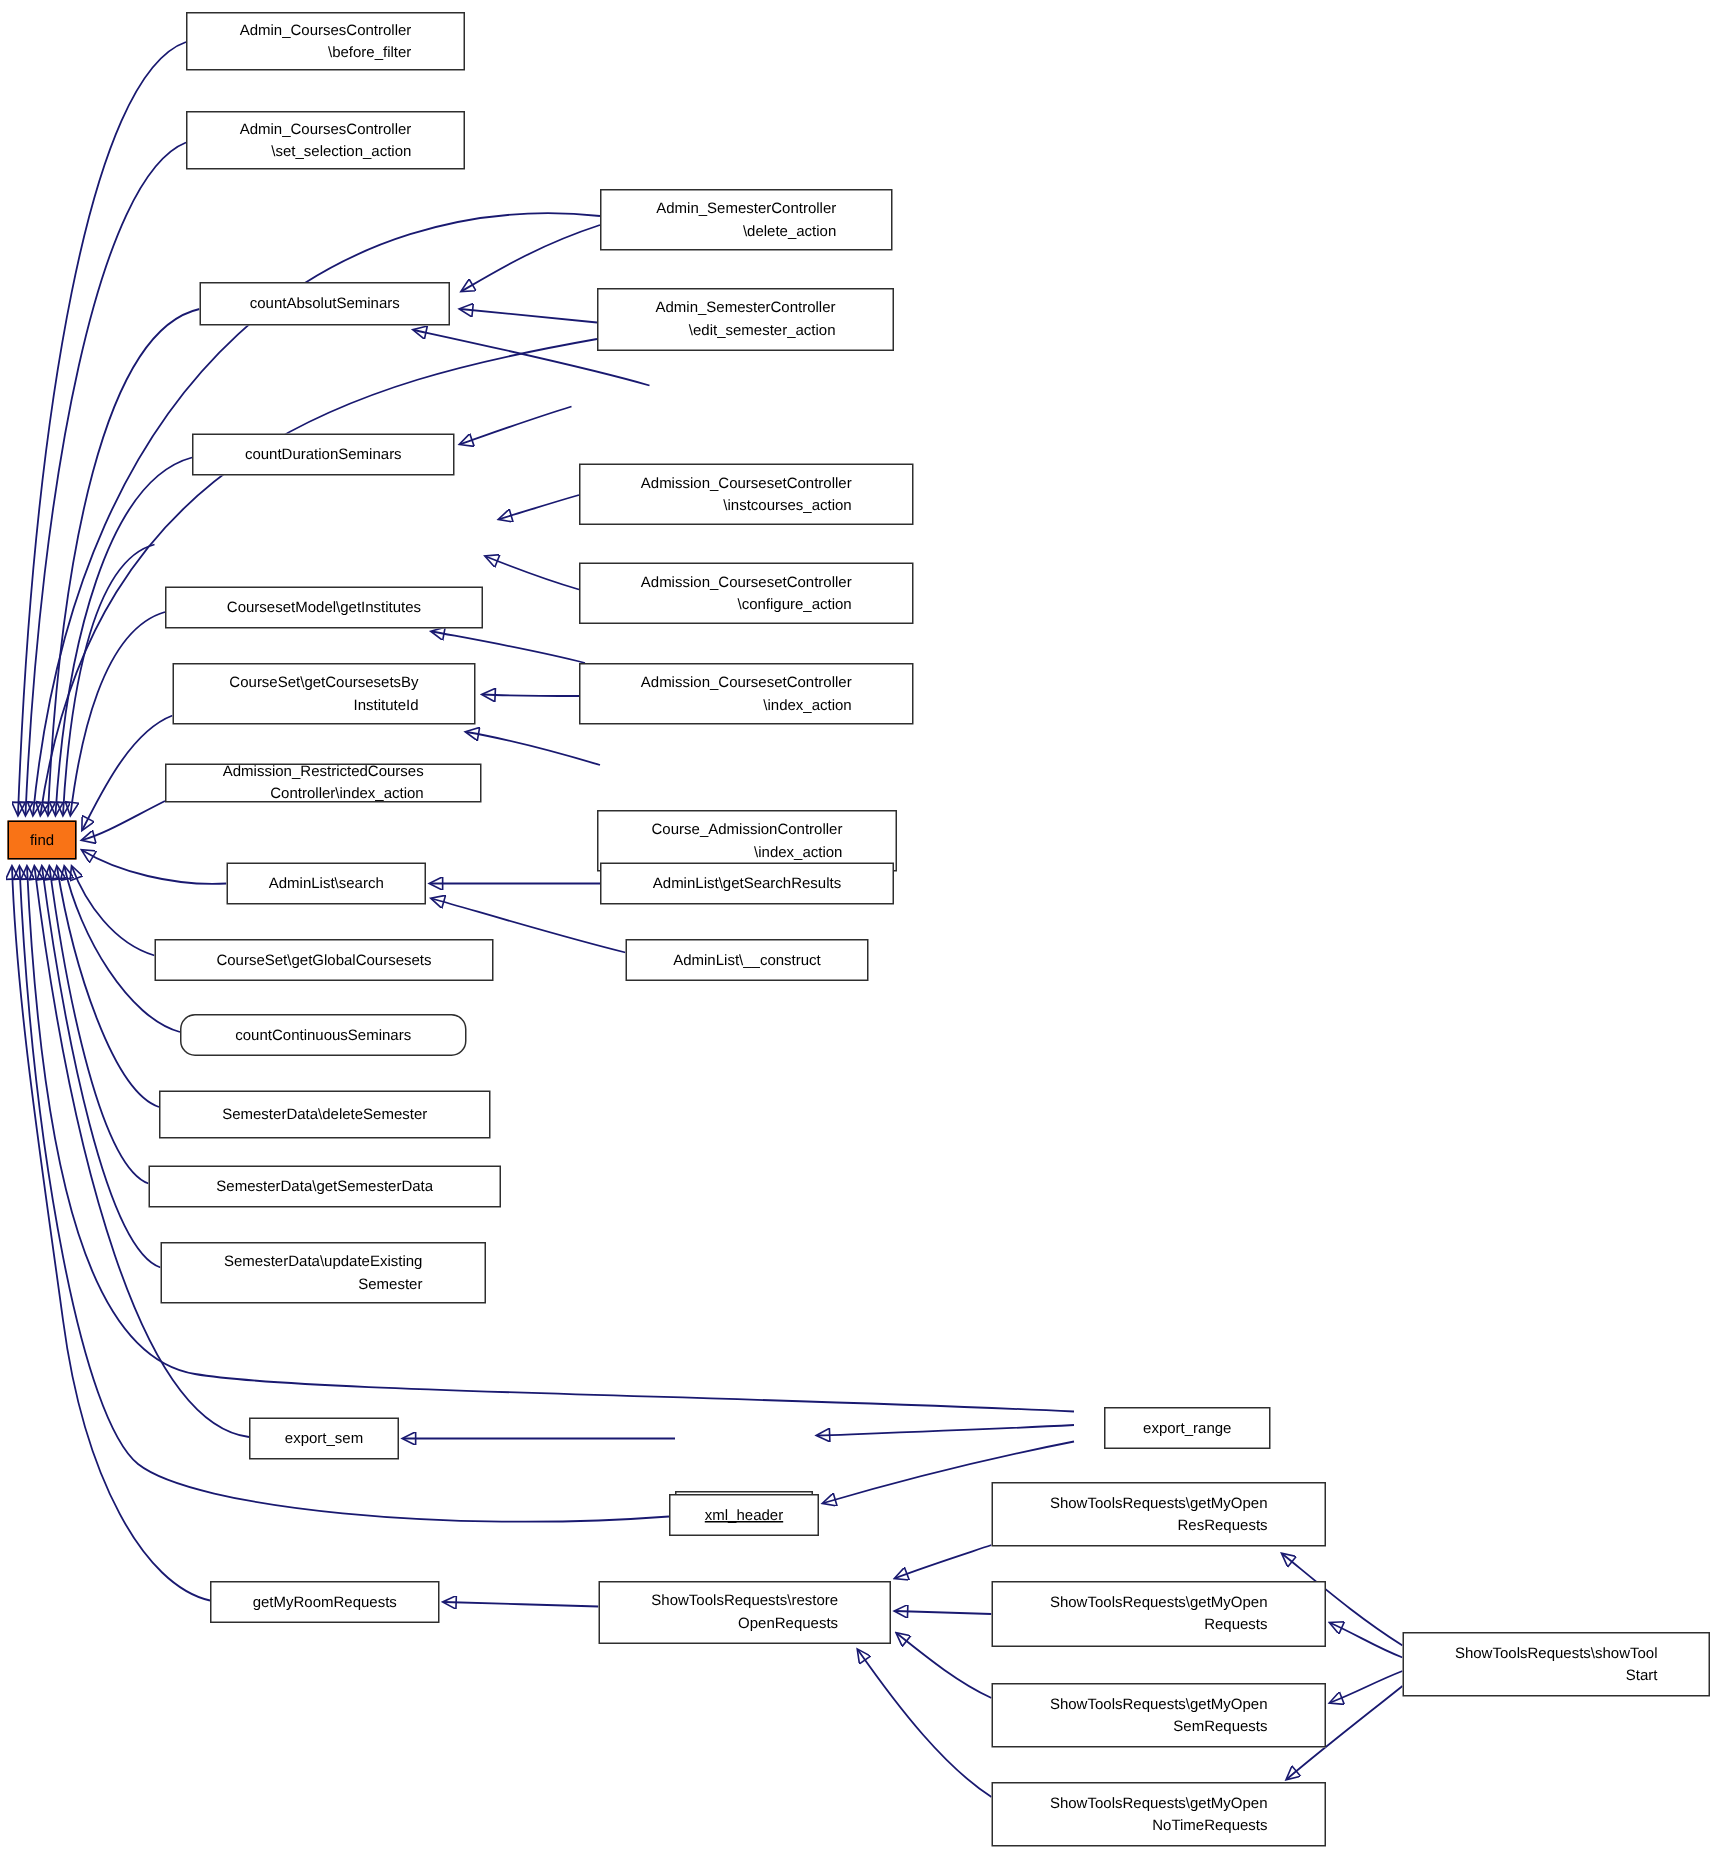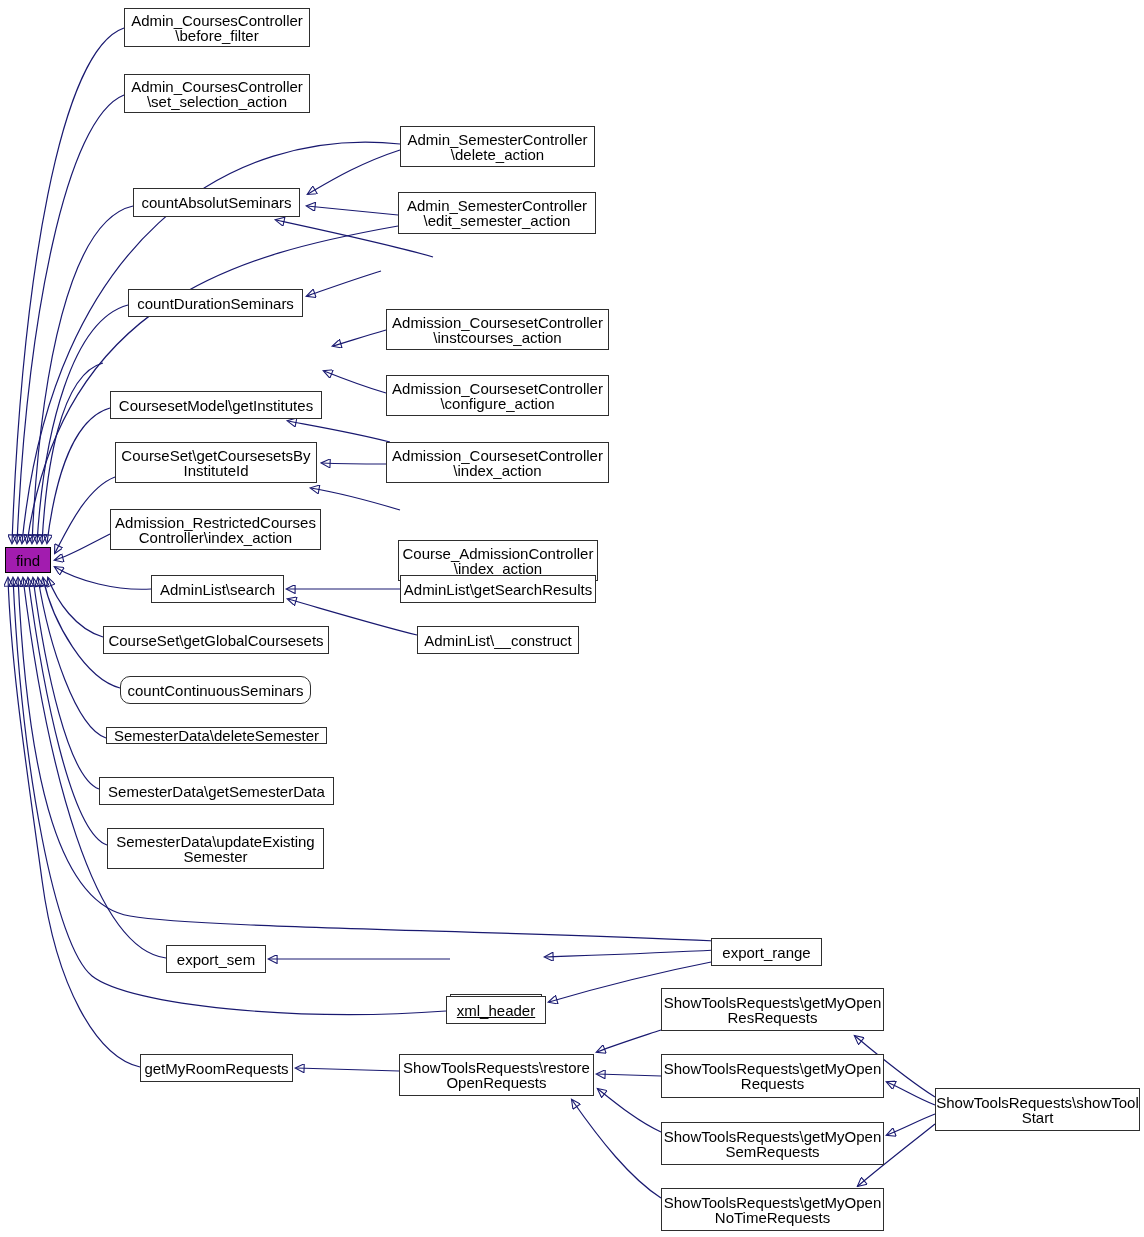--- a/index.html
+++ b/index.html
@@ -11,31 +11,31 @@
     overflow:hidden;
   }
   #edges{position:absolute;left:0;top:0;width:1144px;height:1237px;}
   #edges path{fill:none;stroke:#191970;stroke-width:1.2px;}
   .node{
     position:absolute;
     box-sizing:border-box;
     background:#ffffff;
     border:1px solid #2e2e2e;
     color:#000000;
-    font-size:15px;
+    font-size:10px;
     line-height:15px;
     display:flex;
     align-items:center;
     justify-content:center;
-    text-align:center;
+    text-align:right;
     white-space:pre-line;
     cursor:pointer;
   }
   .node.root{
-    background:#a21caf;
+    background:#f97316;
     border:1.5px solid #000000;
     cursor:default;
   }
 </style>
 </head>
 <body>
 
 <div id="canvas">
 
   <svg id="edges" viewBox="0 0 1144 1237" xmlns="http://www.w3.org/2000/svg">
@@ -99,26 +99,26 @@
 
   <div class="node" style="left:124px;top:8px;width:186px;height:39px;">Admin_CoursesController
 \before_filter</div>
   <div class="node" style="left:124px;top:74px;width:186px;height:39px;">Admin_CoursesController
 \set_selection_action</div>
   <div class="node" style="left:133px;top:188px;width:167px;height:29px;">countAbsolutSeminars</div>
   <div class="node" style="left:128px;top:289px;width:175px;height:28px;">countDurationSeminars</div>
   <div class="node" style="left:110px;top:391px;width:212px;height:28px;">CoursesetModel\getInstitutes</div>
   <div class="node" style="left:115px;top:442px;width:202px;height:41px;">CourseSet\getCoursesetsBy
 InstituteId</div>
-  <div class="node" style="left:110px;top:509px;width:211px;height:41px;">Admission_RestrictedCourses
+  <div class="node" style="left:110px;top:509px;width:211px;height:26px;">Admission_RestrictedCourses
 Controller\index_action</div>
   <div class="node" style="left:151px;top:575px;width:133px;height:28px;">AdminList\search</div>
   <div class="node" style="left:103px;top:626px;width:226px;height:28px;">CourseSet\getGlobalCoursesets</div>
   <div class="node" style="left:120px;top:676px;width:191px;height:28px;border-radius:10px;">countContinuousSeminars</div>
-  <div class="node" style="left:106px;top:727px;width:221px;height:17px;">SemesterData\deleteSemester</div>
+  <div class="node" style="left:106px;top:727px;width:221px;height:32px;">SemesterData\deleteSemester</div>
   <div class="node" style="left:99px;top:777px;width:235px;height:28px;">SemesterData\getSemesterData</div>
   <div class="node" style="left:107px;top:828px;width:217px;height:41px;">SemesterData\updateExisting
 Semester</div>
   <div class="node" style="left:166px;top:945px;width:100px;height:28px;">export_sem</div>
   <div class="node" style="left:140px;top:1054px;width:153px;height:28px;">getMyRoomRequests</div>
 
   <div class="node" style="left:400px;top:126px;width:195px;height:41px;">Admin_SemesterController
 \delete_action</div>
   <div class="node" style="left:398px;top:192px;width:198px;height:42px;">Admin_SemesterController
 \edit_semester_action</div>
@@ -130,21 +130,21 @@
 \index_action</div>
   <div class="node" style="left:398px;top:509px;width:200px;height:41px;margin-top:31px;">Course_AdmissionController
 \index_action</div>
   <div class="node" style="left:400px;top:575px;width:196px;height:28px;">AdminList\getSearchResults</div>
   <div class="node" style="left:417px;top:626px;width:162px;height:28px;">AdminList\__construct</div>
   <div class="node" style="left:450px;top:994px;width:92px;height:28px;">export_inst</div>
   <div class="node" style="left:446px;top:996px;width:100px;height:28px;text-decoration:underline;">xml_header</div>
   <div class="node" style="left:399px;top:1054px;width:195px;height:42px;">ShowToolsRequests\restore
 OpenRequests</div>
 
-  <div class="node" style="left:711px;top:938px;width:111px;height:28px;">export_range</div>
+  <div class="node" style="left:736px;top:938px;width:111px;height:28px;">export_range</div>
   <div class="node" style="left:661px;top:988px;width:223px;height:43px;">ShowToolsRequests\getMyOpen
 ResRequests</div>
   <div class="node" style="left:661px;top:1054px;width:223px;height:44px;">ShowToolsRequests\getMyOpen
 Requests</div>
   <div class="node" style="left:661px;top:1122px;width:223px;height:43px;">ShowToolsRequests\getMyOpen
 SemRequests</div>
   <div class="node" style="left:661px;top:1188px;width:223px;height:43px;">ShowToolsRequests\getMyOpen
 NoTimeRequests</div>
 
   <div class="node" style="left:935px;top:1088px;width:205px;height:43px;">ShowToolsRequests\showTool

